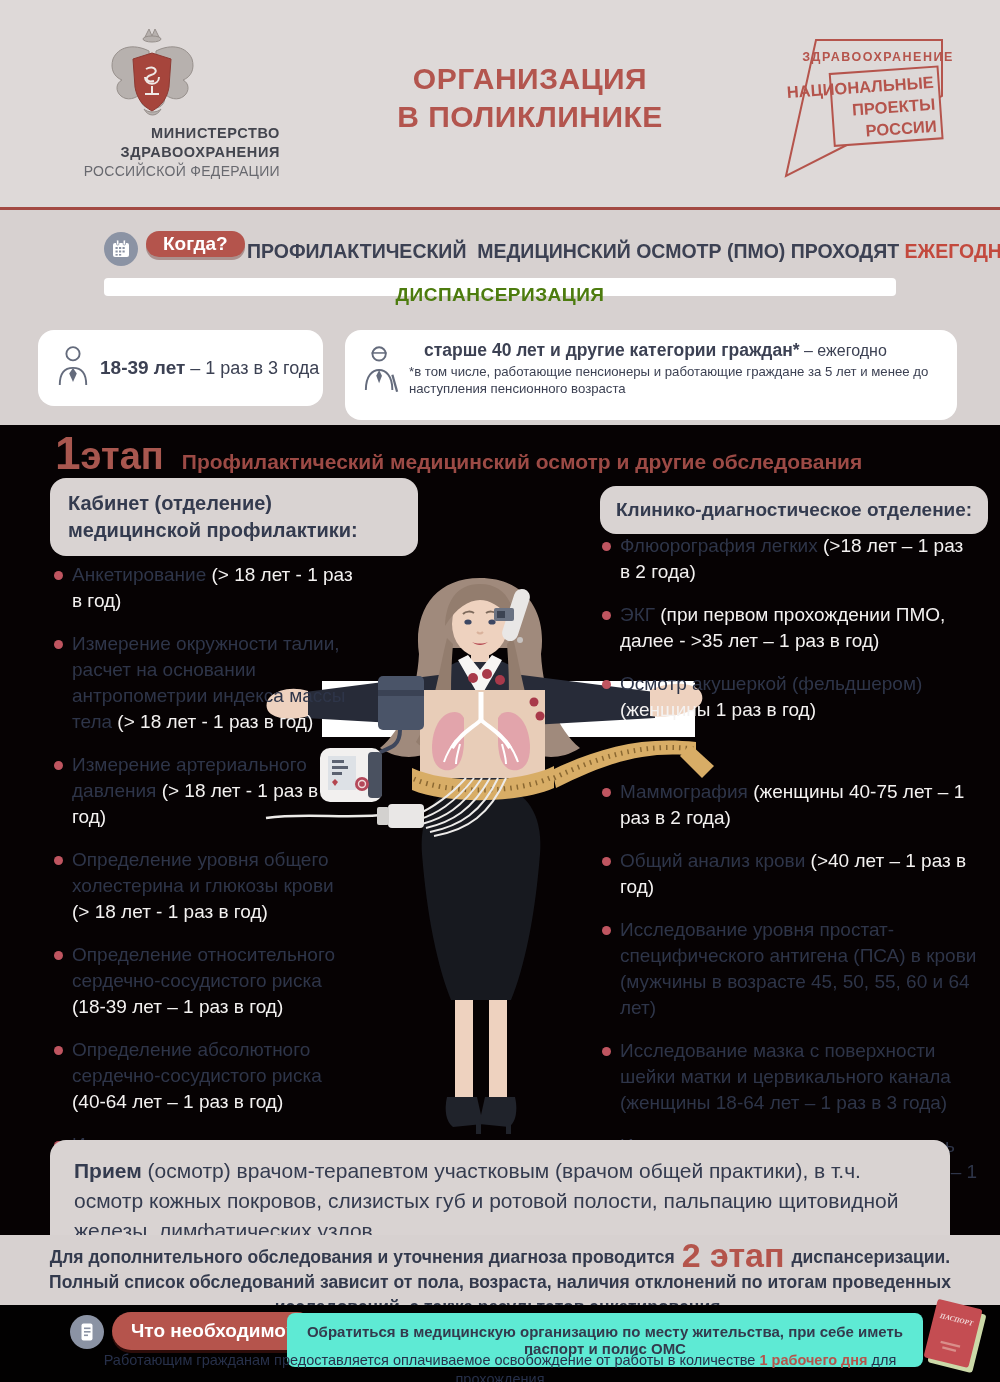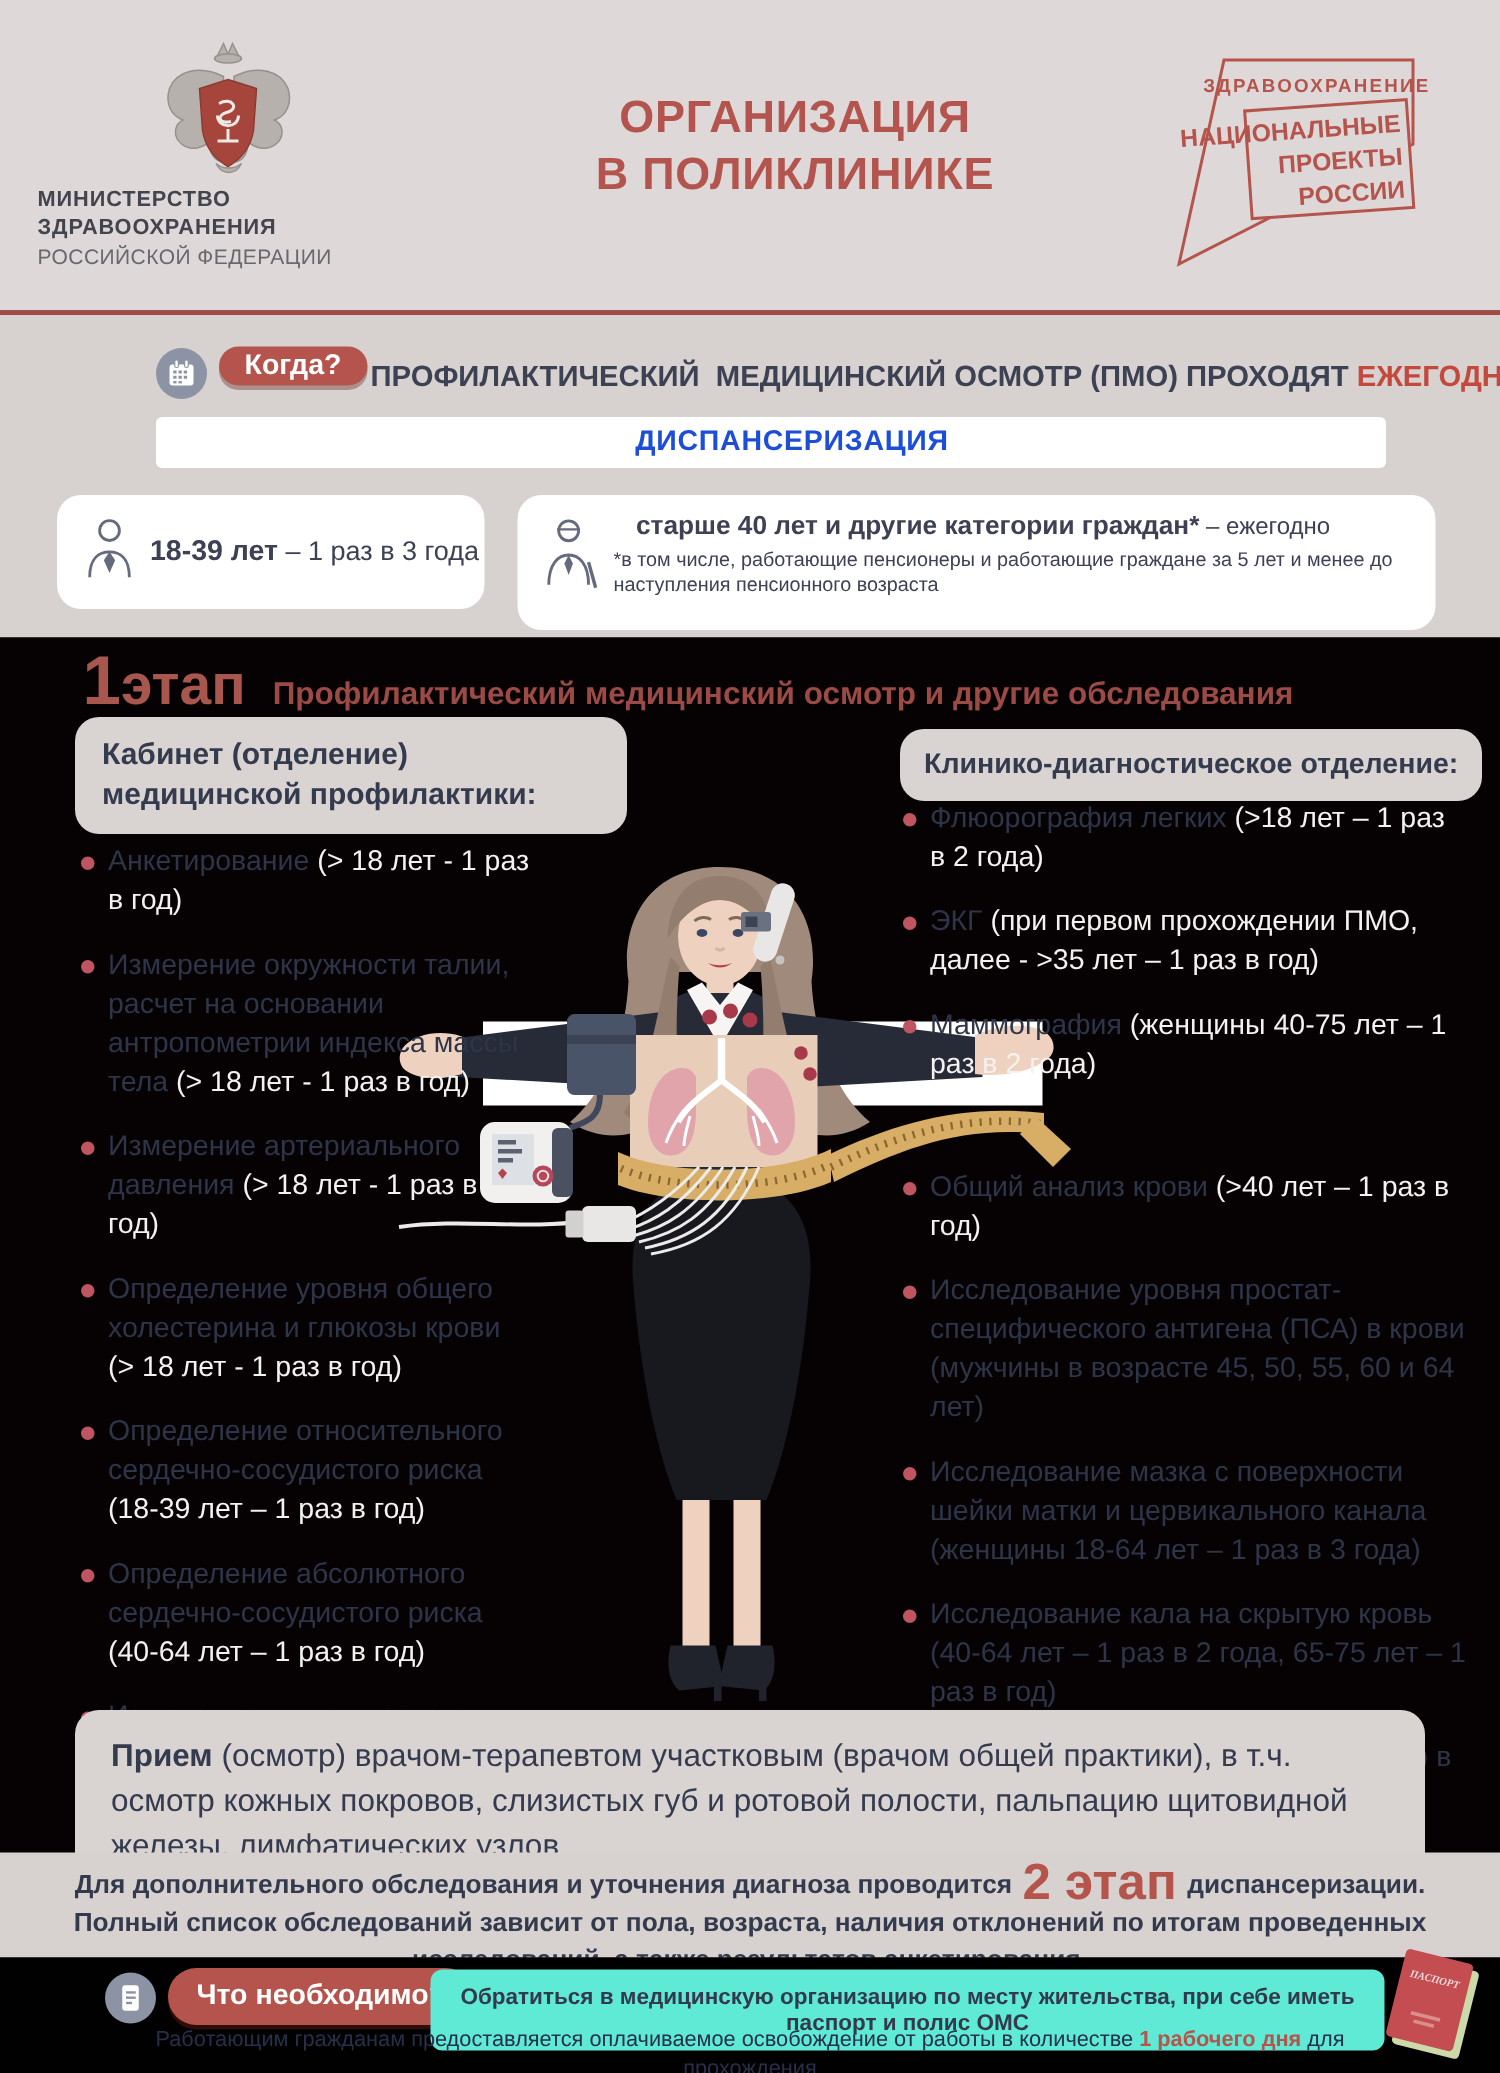--- a/index.html
+++ b/index.html
@@ -8,38 +8,38 @@
   
   .sec-header{position:absolute;top:0;left:0;width:1000px;height:207px;background:#ded9d8;}
   .divider{position:absolute;top:207px;left:0;width:1000px;height:3px;background:#a34a43;}
   .sec-when{position:absolute;top:210px;left:0;width:1000px;height:215px;background:#d7d1d0;}
   .sec-stage1{position:absolute;top:425px;left:0;width:1000px;height:810px;background:#060203;}
   .sec-stage2{position:absolutes;}
   .sec-stage2{position:absolute;top:1235px;left:0;width:1000px;height:70px;background:#d7d1d0;}
   .sec-footer{position:absolute;top:1305px;left:0;width:1000px;height:77px;background:#020101;}
   
   .emblem{position:absolute;left:105px;top:25px;}
-  .ministry{position:absolute;left:25px;top:124px;width:255px;text-align:left;
+  .ministry{position:absolute;left:25px;top:124px;width:255px;text-align:right;
             font-weight:bold;font-size:14.5px;line-height:19px;color:#43454e;letter-spacing:.6px;}
   .ministry .l3{font-weight:normal;color:#68696f;font-size:14px;letter-spacing:.3px;}
   .main-title{position:absolute;left:300px;top:60px;width:460px;text-align:center;
               font-size:30px;font-weight:bold;color:#b3554e;line-height:38px;letter-spacing:.5px;}
   .natproj{position:absolute;left:778px;top:32px;}
   
   .circle-icon{position:absolute;width:34px;height:34px;border-radius:50%;background:#8b93a4;
                display:flex;align-items:center;justify-content:center;}
   .cal-circle{left:104px;top:232px;}
   .when-badge{position:absolute;left:146px;top:231px;background:#b4544c;color:#fff;font-weight:bold;
               font-size:19px;padding:2px 17px;border-radius:18px;box-shadow:0 3px 0 rgba(90,25,20,.35);}
   .when-headline{position:absolute;left:247px;top:240px;font-size:19.5px;font-weight:bold;
                  color:#3c4153;white-space:pre;}
   .when-headline .accent{color:#c3493d;}
-  .disp-bar{position:absolute;left:104px;top:278px;width:792px;height:34px;background:#fff;
+  .disp-bar{position:absolute;left:104px;top:278px;width:792px;height:18px;background:#fff;
             border-radius:4px;text-align:center;line-height:34px;font-weight:bold;font-size:19px;
-            color:#1d4ed8;letter-spacing:.5px;padding-left:28px;}
+            color:#4d7c0f;letter-spacing:.5px;}
   .card{position:absolute;background:#fff;border-radius:16px;display:flex;align-items:center;}
   .card1{left:38px;top:330px;width:285px;height:76px;}
   .card2{left:345px;top:330px;width:612px;height:90px;align-items:flex-start;}
   .card .icon-wrap{flex:0 0 auto;margin:0 10px 0 18px;}
   .card2 .icon-wrap{margin-top:14px;}
   .card-text{font-size:18px;color:#3c4153;}
   .card-text b{font-size:19px;}
   .card2-text{margin-top:10px;font-size:16px;color:#3c4153;line-height:21px;}
   .card2-text b{font-size:17.5px;margin-left:15px;}
   .card2-note{font-size:13.2px;line-height:17px;margin-top:2px;width:520px;}
@@ -281,20 +281,21 @@
       <li><span class="blt"></span><span class="itm-t">Измерение артериального давления</span> <span class="itm-n">(&gt; 18 лет - 1 раз в год)</span></li>
       <li><span class="blt"></span><span class="itm-t">Определение уровня общего холестерина и глюкозы крови</span> <span class="itm-n">(&gt; 18 лет - 1 раз в год)</span></li>
       <li><span class="blt"></span><span class="itm-t">Определение относительного сердечно-сосудистого риска</span> <span class="itm-n">(18-39 лет – 1 раз в год)</span></li>
       <li><span class="blt"></span><span class="itm-t">Определение абсолютного сердечно-сосудистого риска</span> <span class="itm-n">(40-64 лет – 1 раз в год)</span></li>
       <li><span class="blt"></span><span class="itm-t">Измерение внутриглазного давления</span> <span class="itm-n">(при первом прохождении ПМО, далее &gt;40 лет – 1 раз в год)</span></li>
       <li><span class="blt"></span><span class="itm-t">Краткое профилактическое консультирование</span></li>
     </ul>
   <ul class="ilist list-right">
       <li><span class="blt"></span><span class="itm-t">Флюорография легких</span> <span class="itm-n">(&gt;18 лет – 1 раз в 2 года)</span></li>
       <li><span class="blt"></span><span class="itm-t">ЭКГ</span> <span class="itm-n">(при первом прохождении ПМО, далее - &gt;35 лет – 1 раз в год)</span></li>
+      <li><span class="blt"></span><span class="itm-t">Осмотр акушеркой (фельдшером)</span> <span class="itm-n">(женщины 1 раз в год)</span></li>
       <li><span class="blt"></span><span class="itm-t">Маммография</span> <span class="itm-n">(женщины 40-75 лет – 1 раз в 2 года)</span></li>
       <li><span class="blt"></span><span class="itm-t">Общий анализ крови</span> <span class="itm-n">(&gt;40 лет – 1 раз в год)</span></li>
       <li><span class="blt"></span><span class="itm-t">Исследование уровня простат-специфического антигена (ПСА) в крови (мужчины в возрасте 45, 50, 55, 60 и 64 лет)</span></li>
       <li><span class="blt"></span><span class="itm-t">Исследование мазка с поверхности шейки матки и цервикального канала (женщины 18-64 лет – 1 раз в 3 года)</span></li>
       <li><span class="blt"></span><span class="itm-t">Исследование кала на скрытую кровь (40-64 лет – 1 раз в 2 года, 65-75 лет – 1 раз в год)</span></li>
       <li><span class="blt"></span><span class="itm-t">Эзофагогастродуоденоскопия (ЭГДС) в возрасте 45 лет</span></li>
     </ul>
 
   <div class="priem"><b>Прием</b><span> (осмотр) врачом-терапевтом участковым (врачом общей практики), в т.ч. осмотр кожных покровов, слизистых губ и ротовой полости, пальпацию щитовидной железы, лимфатических узлов</span></div>
 

